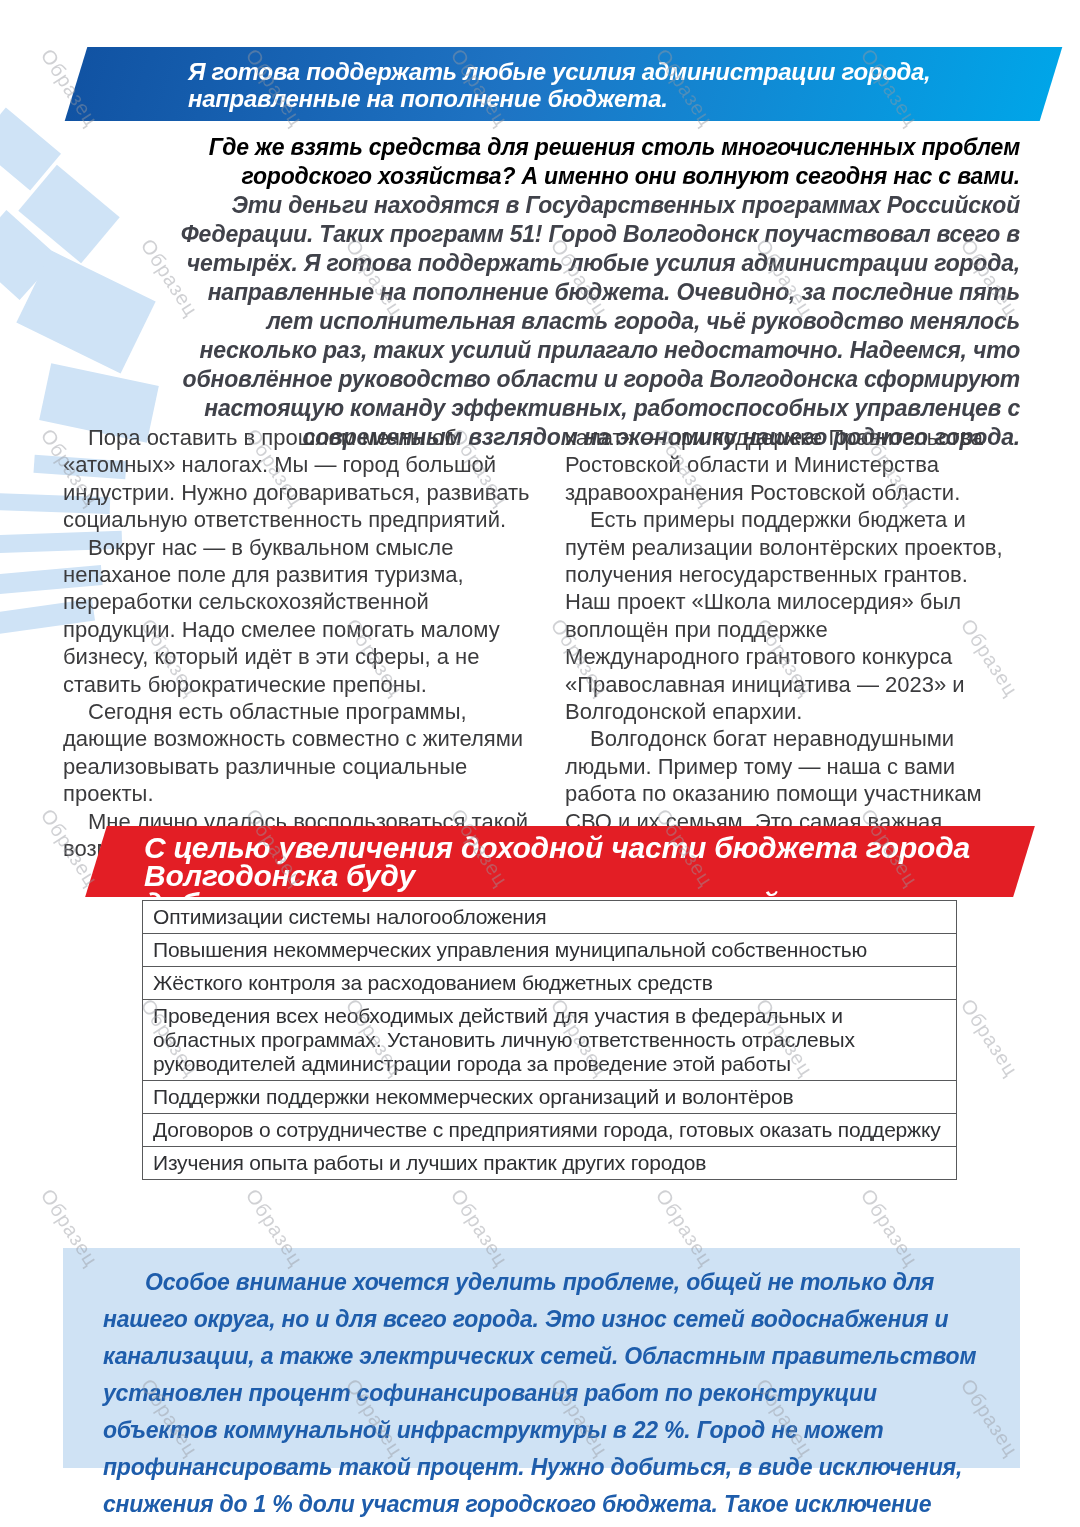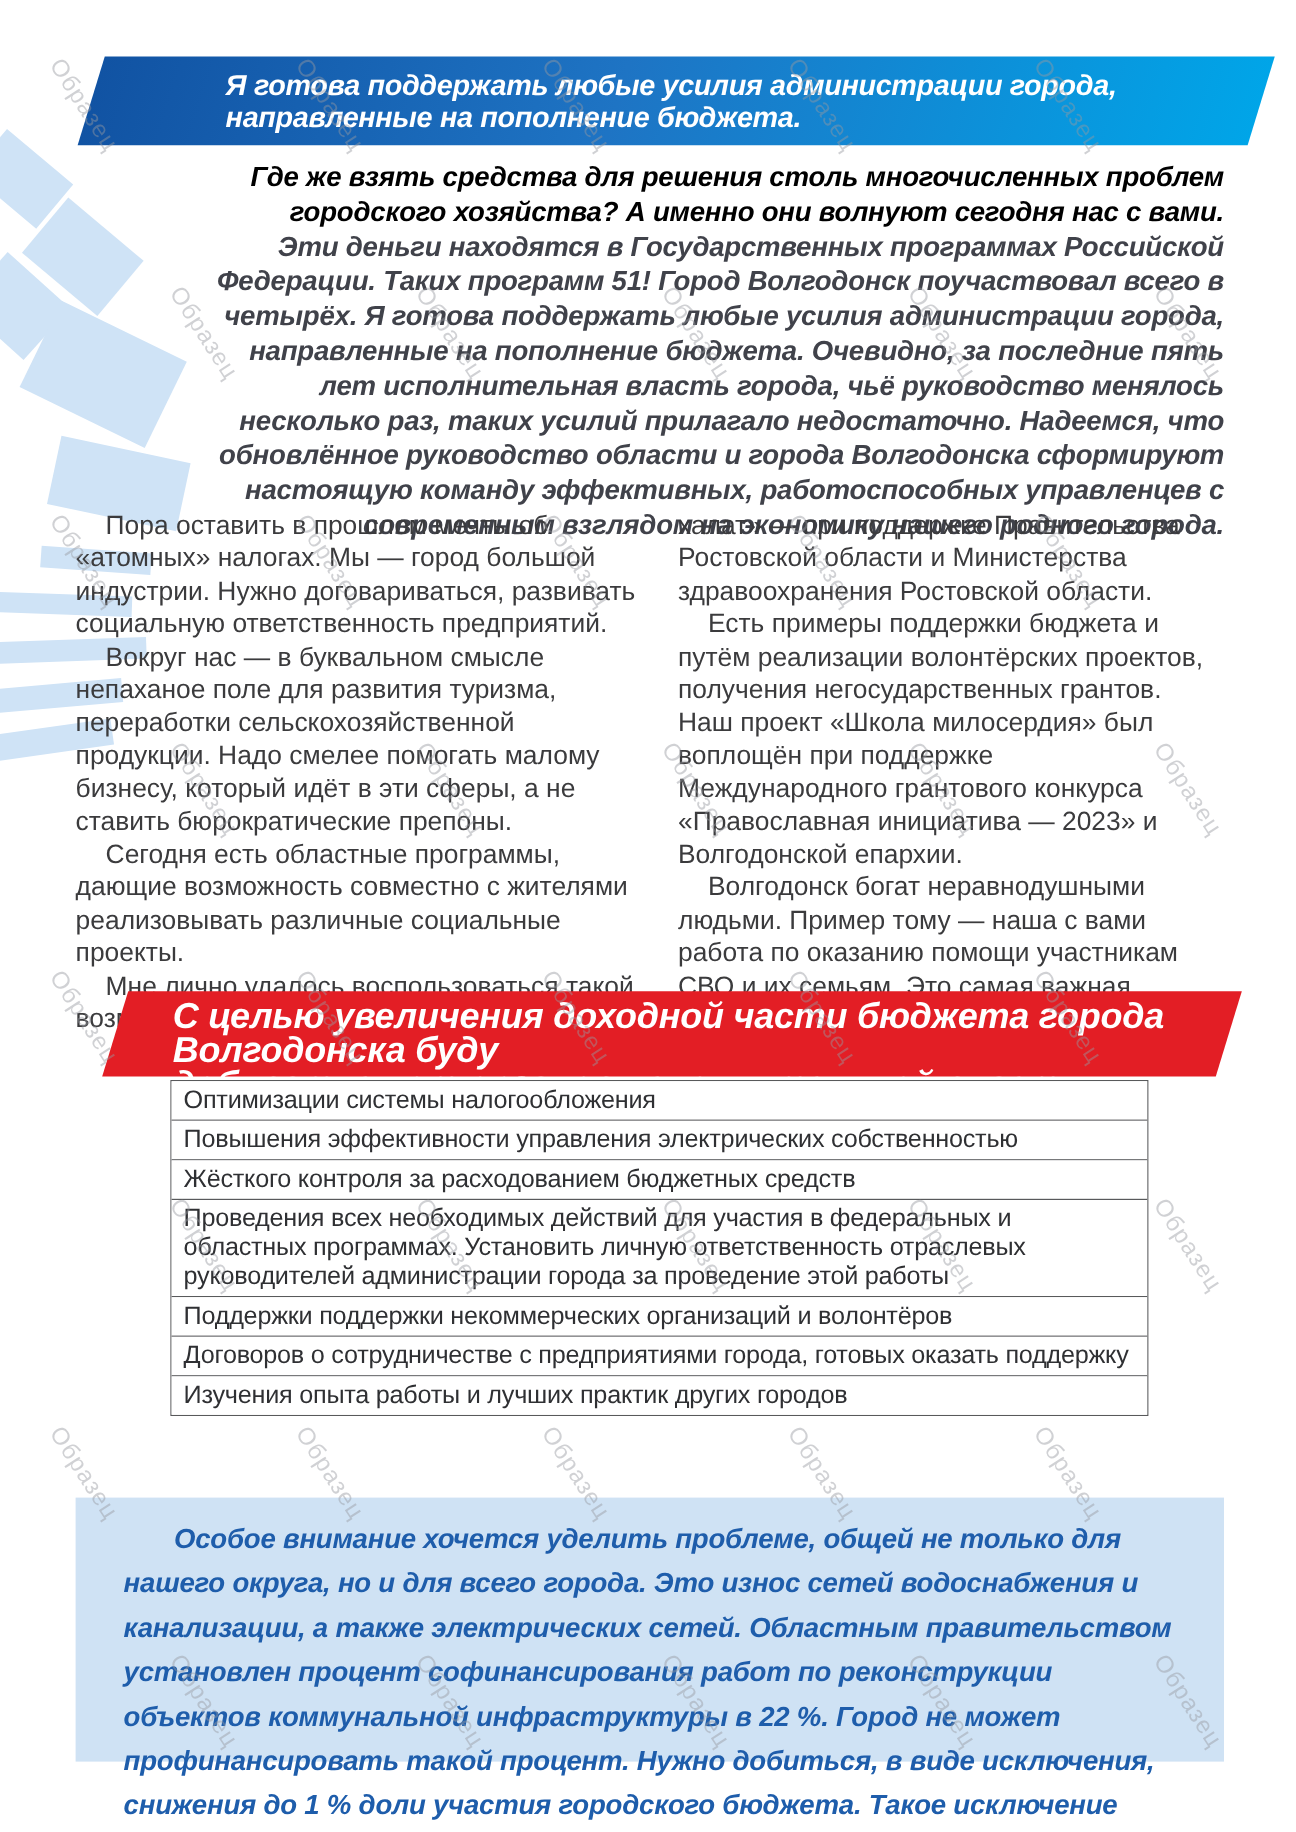--- a/index.html
+++ b/index.html
@@ -140,21 +140,21 @@
 
   <div class="red-banner">
     <div class="btxt">
       <div>С целью увеличения доходной части бюджета города Волгодонска буду</div>
       <div>добиваться от органов исполнительной власти:</div>
     </div>
   </div>
 
   <div class="dtable">
     <div class="trow">Оптимизации системы налогообложения</div>
-    <div class="trow">Повышения эффективности управления электрических собственностью</div>
+    <div class="trow">Повышения некоммерческих управления муниципальной собственностью</div>
     <div class="trow">Жёсткого контроля за расходованием бюджетных средств</div>
     <div class="trow">Проведения всех необходимых действий для участия в федеральных и областных программах. Установить личную ответственность отраслевых руководителей администрации города за проведение этой работы</div>
     <div class="trow">Поддержки поддержки некоммерческих организаций и волонтёров</div>
     <div class="trow">Договоров о сотрудничестве с предприятиями города, готовых оказать поддержку</div>
     <div class="trow">Изучения опыта работы и лучших практик других городов</div>
   </div>
 
   <div class="highlight">
     <p>Особое внимание хочется уделить проблеме, общей не только для нашего округа, но и для всего города. Это износ сетей водоснабжения и канализации, а также электрических сетей. Областным правительством установлен процент софинансирования работ по реконструкции объектов коммунальной инфраструктуры в 22 %. Город не может профинансировать такой процент. Нужно добиться, в виде исключения, снижения до 1 % доли участия городского бюджета. Такое исключение делалось для некоторых городов области. Другого решения у этих масштабных задач нет.</p>
   </div>

